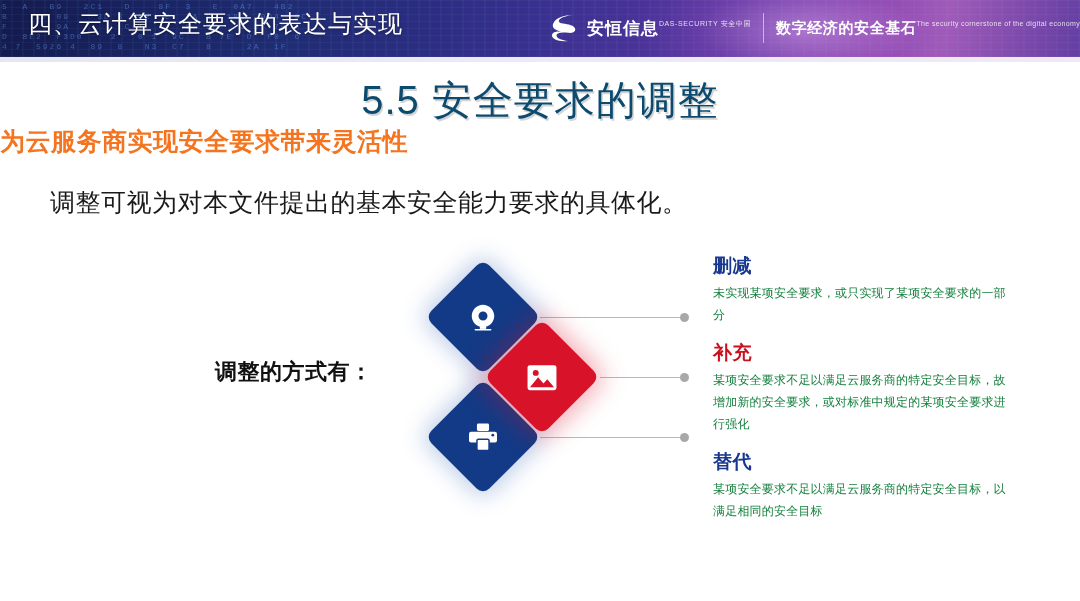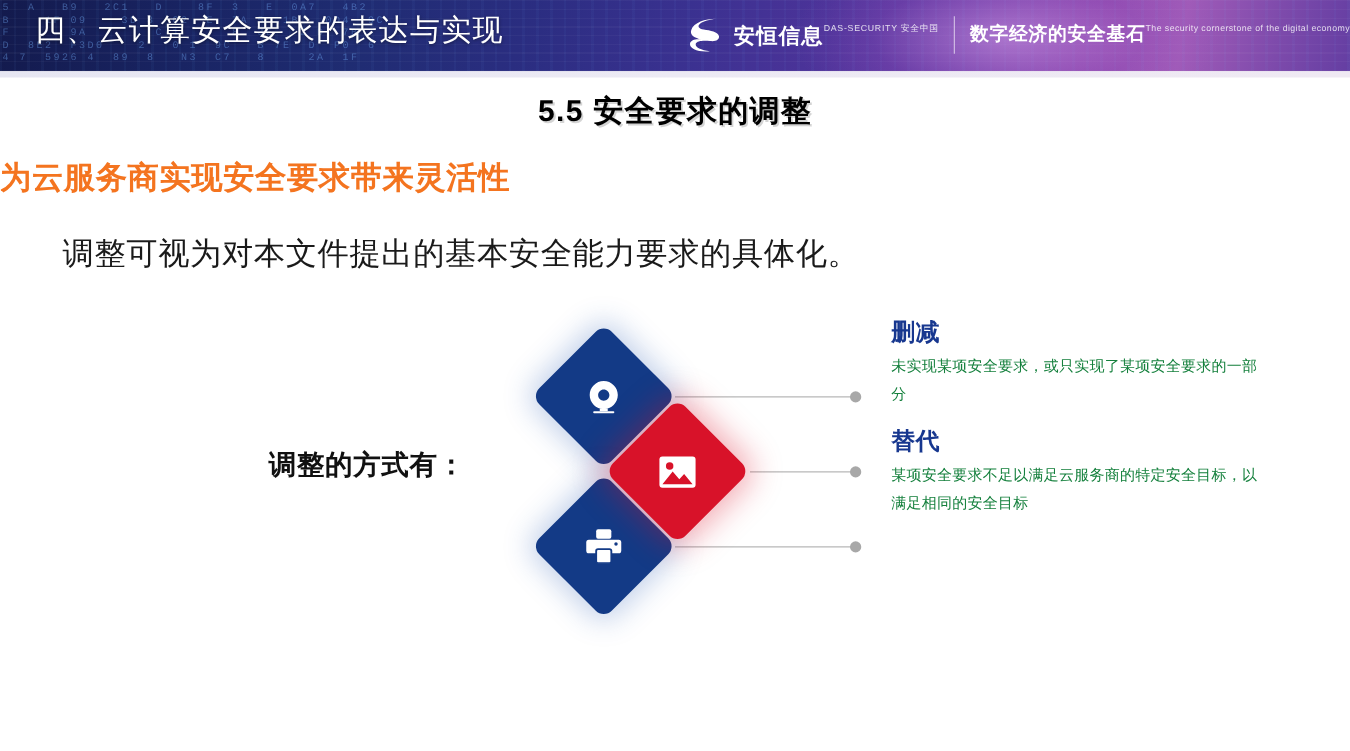--- a/index.html
+++ b/index.html
@@ -131,23 +131,23 @@
     width: 1080px; height: 5px;
     background: linear-gradient(90deg, #e6e6f2 0%, #eceaf4 50%, #efe9f3 100%);
   }
 
   
   .slide-title {
     position: absolute;
     left: 0; top: 73px;
     width: 1080px;
     text-align: center;
-    color: #000000;
-    font-size: 24px;
-    font-weight: bold;
+    color: #0c4a6e;
+    font-size: 40px;
+    font-weight: normal;
     letter-spacing: 1px;
     text-shadow: 1.5px 1.5px 0 rgba(160,160,160,0.45);
   }
   .slide-subtitle {
     position: absolute;
     left: 0; top: 125px;
     width: 1080px;
     color: #f4741f;
     font-size: 25px;
     font-weight: bold;
@@ -309,18 +309,22 @@
   </div>
 </div>
 
 <div class="blocks">
 
   <div class="block">
     <div class="block-title t-blue">删减</div>
     <div class="block-body">未实现某项安全要求，或只实现了某项安全要求的一部分</div>
   </div>
 
+  <div class="block">
+    <div class="block-title t-red">补充</div>
+    <div class="block-body">某项安全要求不足以满足云服务商的特定安全目标，故增加新的安全要求，或对标准中规定的某项安全要求进行强化</div>
+  </div>
 
   <div class="block">
     <div class="block-title t-blue">替代</div>
     <div class="block-body">某项安全要求不足以满足云服务商的特定安全目标，以满足相同的安全目标</div>
   </div>
 </div>
 
 </body></html>

